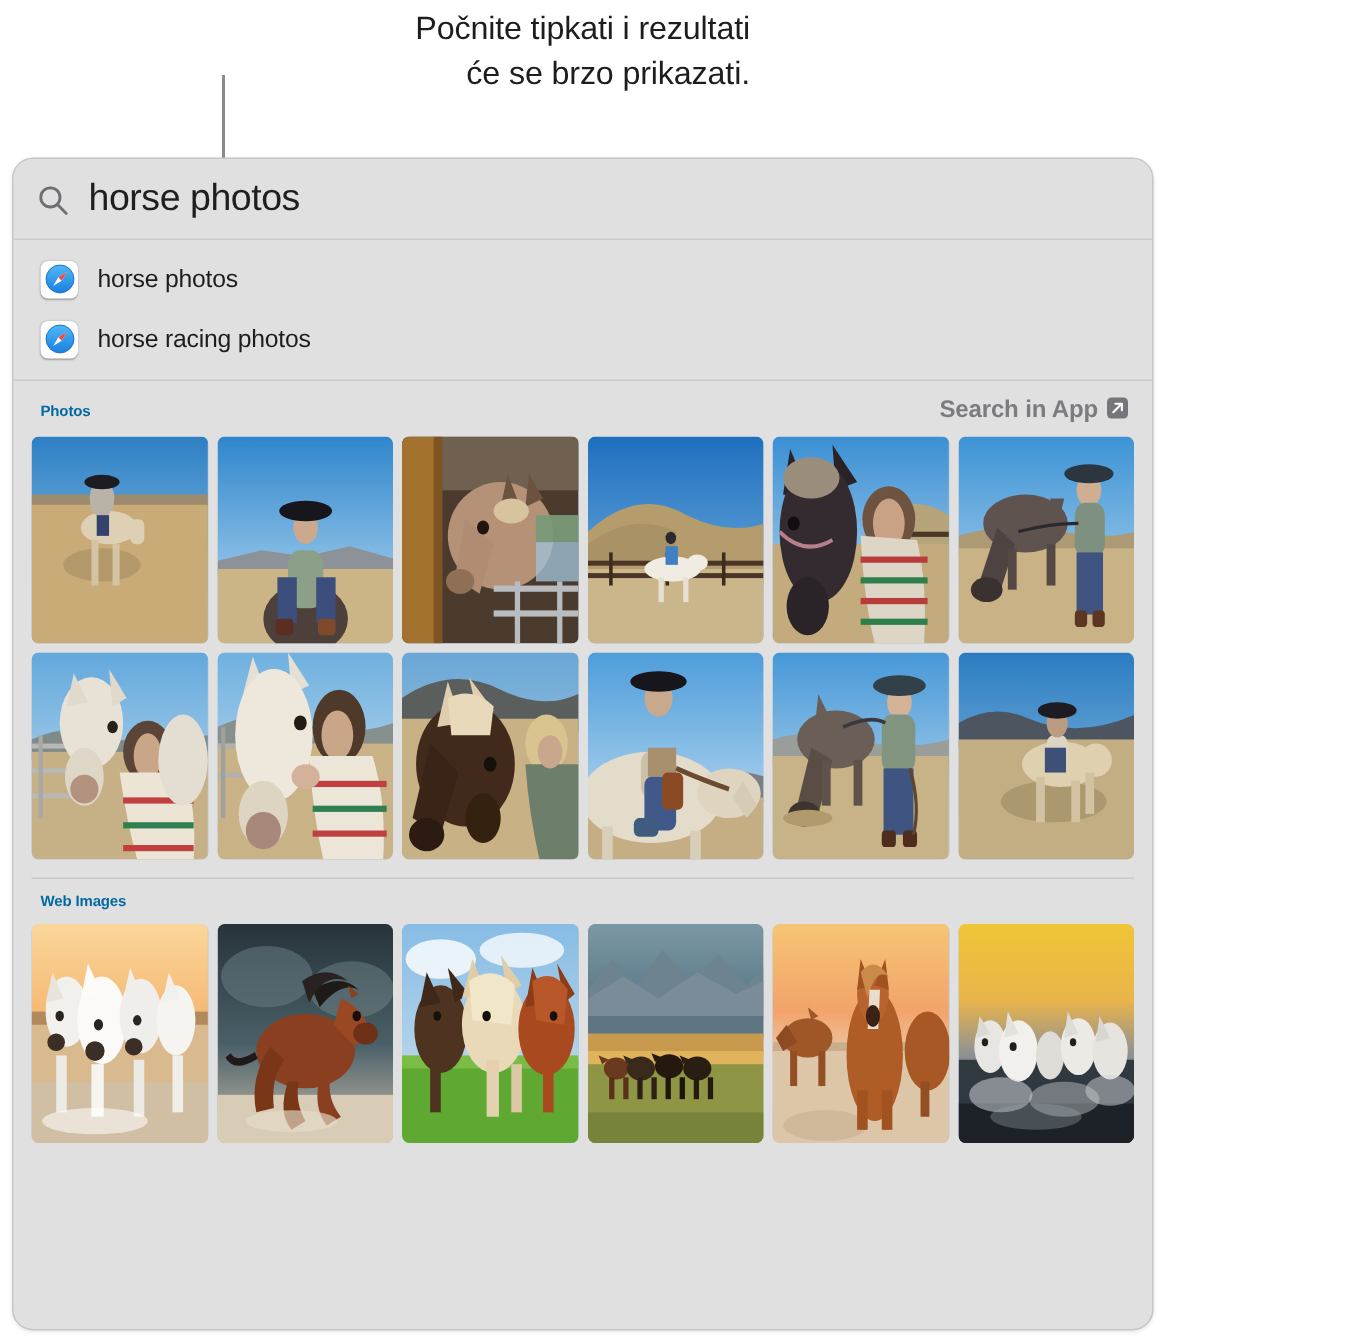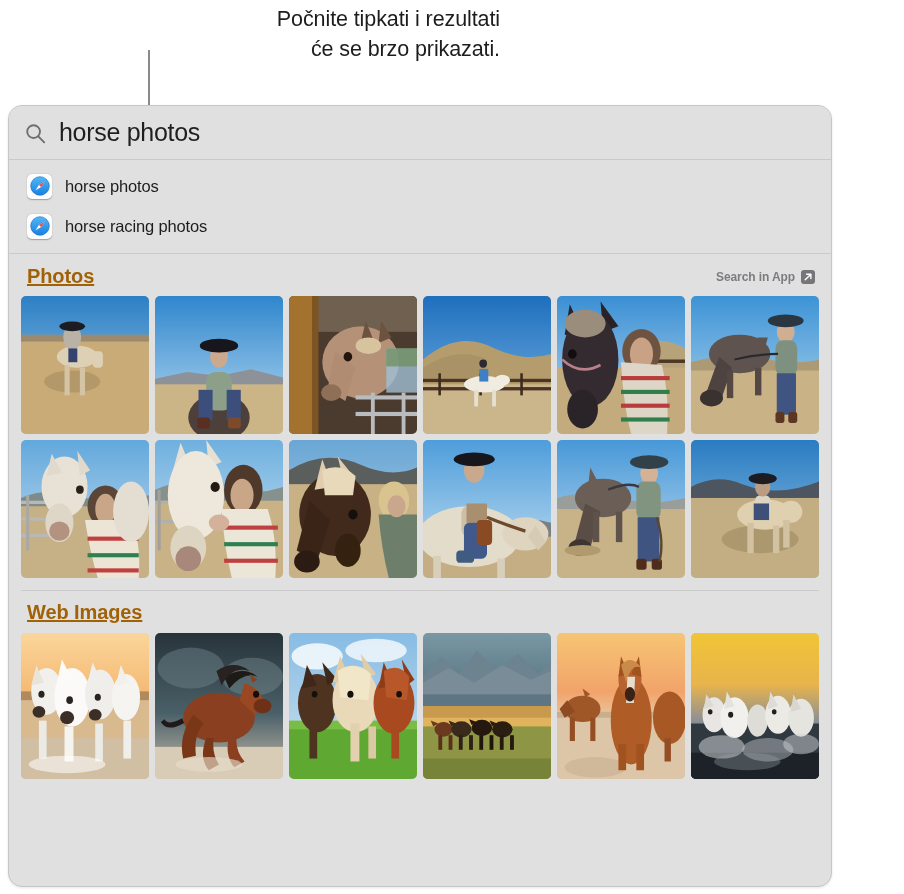--- a/index.html
+++ b/index.html
@@ -40,21 +40,21 @@
     width: 2px;
     height: 62px;
     background: #8a8a8e;
   }
 
   
   .panel {
     position: absolute;
     left: 8px;
     top: 105px;
-    width: 824px;
+    width: 761px;
     height: 782px;
     background: #e0e0e0;
     border: 1px solid #c6c6c6;
     border-radius: 14px;
     overflow: hidden;
     box-shadow: 0 1px 3px rgba(0,0,0,0.10);
   }
 
   
   .search-bar {
@@ -120,32 +120,30 @@
 
   
   .section-head {
     display: flex;
     align-items: center;
     justify-content: space-between;
     padding: 11px 16px 8px 18px;
   }
 
   .section-title {
-    font-size: 20px;
-    color: #a16207;
+    font-size: 10px;
+    color: #0369a1;
     font-weight: 700;
     letter-spacing: -0.1px;
-    text-decoration: underline;
   }
 
   .search-in-app {
     display: flex;
-    align-items: center;
     gap: 6px;
-    font-size: 12px;
+    font-size: 16px;
     color: #7c7c80;
     font-weight: 700;
     letter-spacing: -0.1px;
   }
 
   .arrow-box {
     width: 14px;
     height: 14px;
     flex: 0 0 14px;
     border-radius: 3px;

